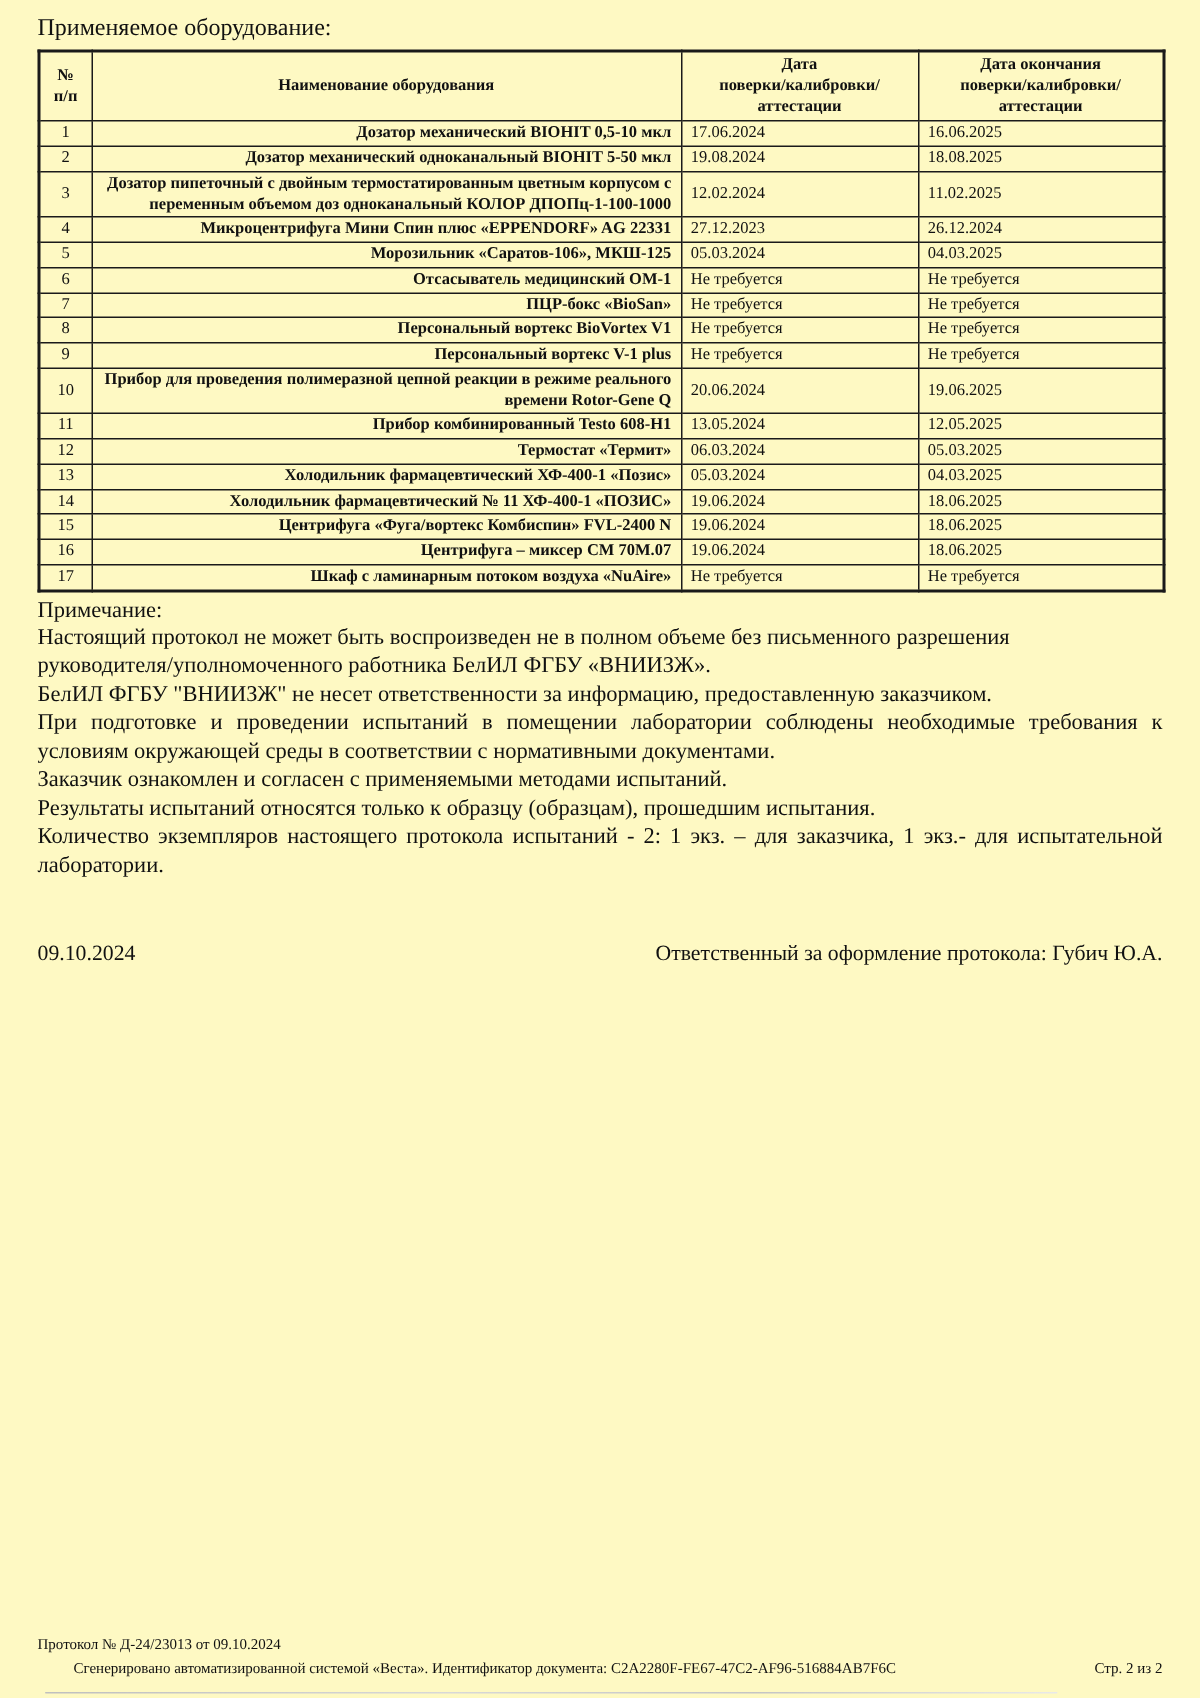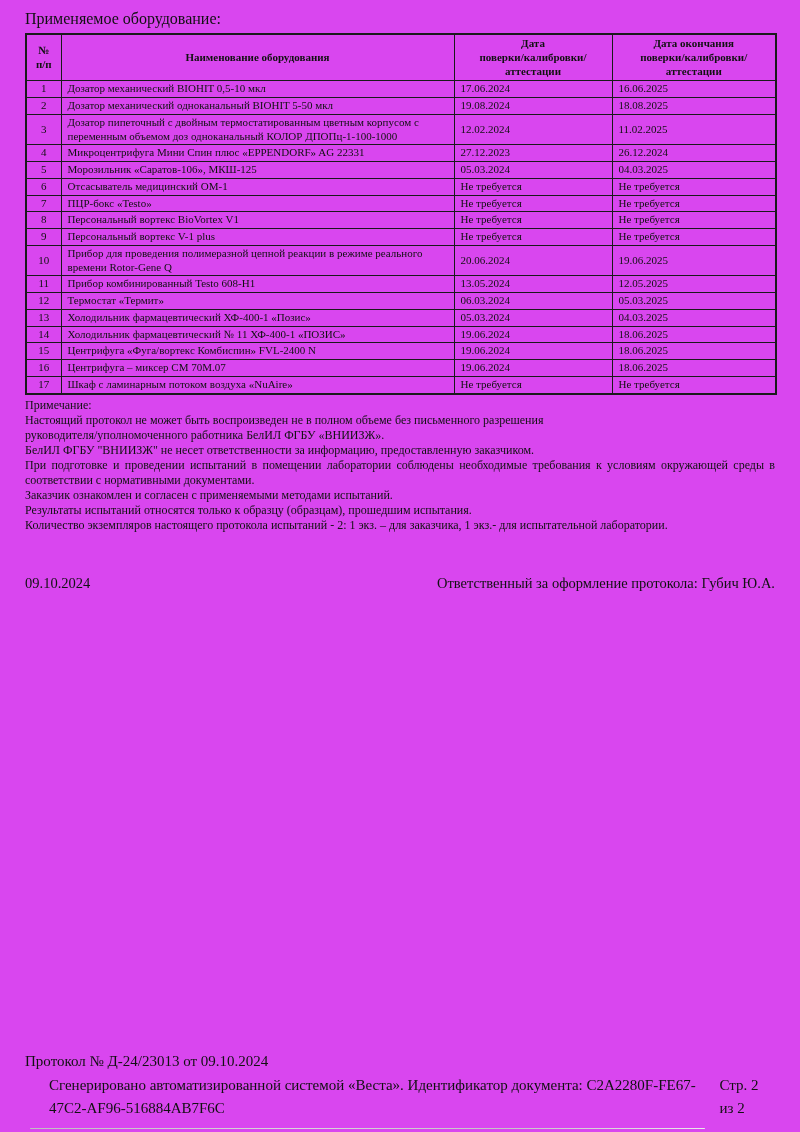--- a/index.html
+++ b/index.html
@@ -1,20 +1,20 @@
 <!DOCTYPE html>
 <html><head>
 <meta charset="utf-8">
 <style>
   html, body { margin: 0; padding: 0; background: #fff; }
   .page {
     position: relative;
     width: 800px;
     height: 1132px;
-    background: #d946ef;
+    background: #fef9c3;
     color: #111;
     font-family: "Liberation Serif", "DejaVu Serif", serif;
     overflow: hidden;
     box-sizing: border-box;
   }
   .content {
     position: absolute;
     top: 10px;
     left: 25px;
     right: 25px;
@@ -37,40 +37,40 @@
     line-height: 1.25;
     vertical-align: middle;
   }
   table.equip th {
     font-weight: bold;
     text-align: center;
     white-space: pre-line;
     padding: 2px 4px;
   }
   td.cell-num { text-align: center; padding: 1px 2px; }
-  td.cell-name { text-align: left; }
+  td.cell-name { text-align: right; font-weight: bold; }
   td.cell-date { text-align: left; }
-  .notes { margin-top: 3px; font-size: 12px; line-height: 1.26; }
+  .notes { margin-top: 3px; font-size: 15px; line-height: 1.26; }
   .notes p { margin: 0; }
   .notes p.justify { text-align: justify; }
   .notes p.bold { font-weight: normal; }
   .notes p.preline { white-space: pre-line; }
   .signoff {
     margin-top: 42px;
     font-size: 14.5px;
     display: flex;
     justify-content: space-between;
   }
   .end-line { font-size: 15px; margin-top: 4px; }
   .footer {
     position: absolute;
     left: 25px;
     right: 25px;
     bottom: 12px;
-    font-size: 15px;
+    font-size: 10px;
     line-height: 1.55;
   }
   .footer-row2 { display: flex; justify-content: space-between; margin-left: 24px; }
   .scan-artifact {
     position: absolute;
     left: 30px;
     right: 95px;
     bottom: 3px;
     height: 1px;
     background: linear-gradient(90deg, #bfbfbf 0%, #d8d8d8 40%, #c4c4c4 70%, #e9e9e9 100%);
@@ -135,21 +135,21 @@
             <td class="cell-date">04.03.2025</td>
           </tr>
           <tr>
             <td class="cell-num">6</td>
             <td class="cell-name">Отсасыватель медицинский ОМ-1</td>
             <td class="cell-date">Не требуется</td>
             <td class="cell-date">Не требуется</td>
           </tr>
           <tr>
             <td class="cell-num">7</td>
-            <td class="cell-name">ПЦР-бокс «Testo»</td>
+            <td class="cell-name">ПЦР-бокс «BioSan»</td>
             <td class="cell-date">Не требуется</td>
             <td class="cell-date">Не требуется</td>
           </tr>
           <tr>
             <td class="cell-num">8</td>
             <td class="cell-name">Персональный вортекс BioVortex V1</td>
             <td class="cell-date">Не требуется</td>
             <td class="cell-date">Не требуется</td>
           </tr>
           <tr>

